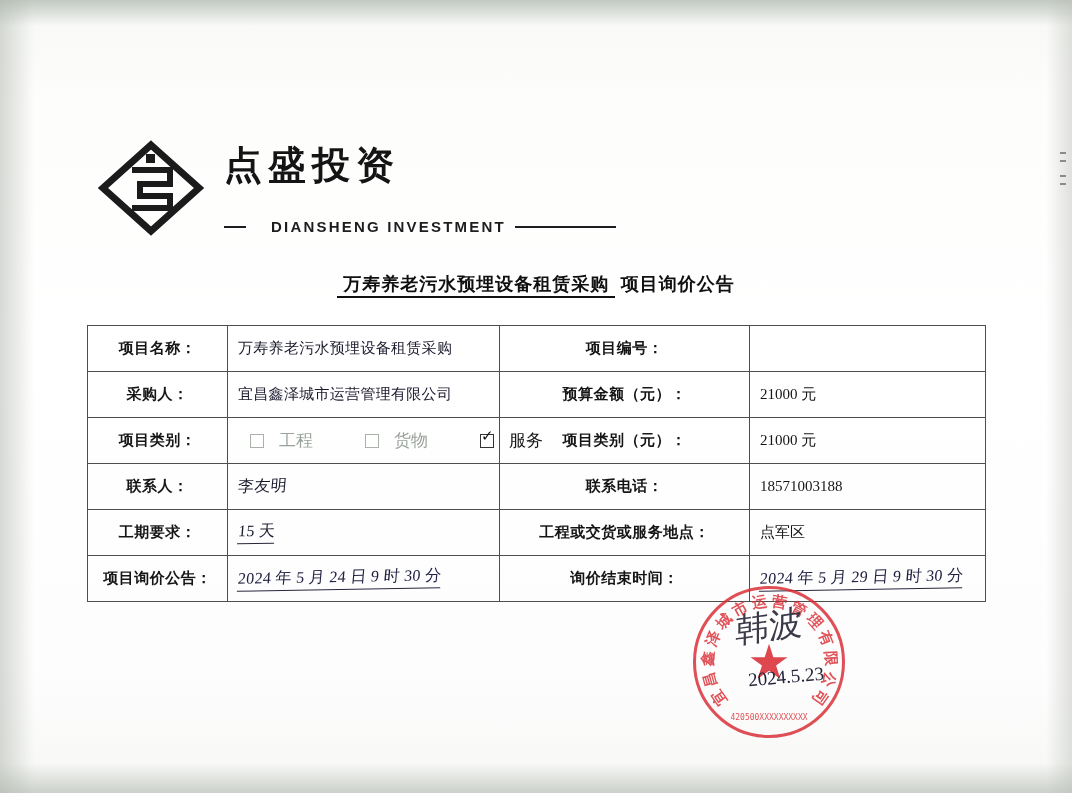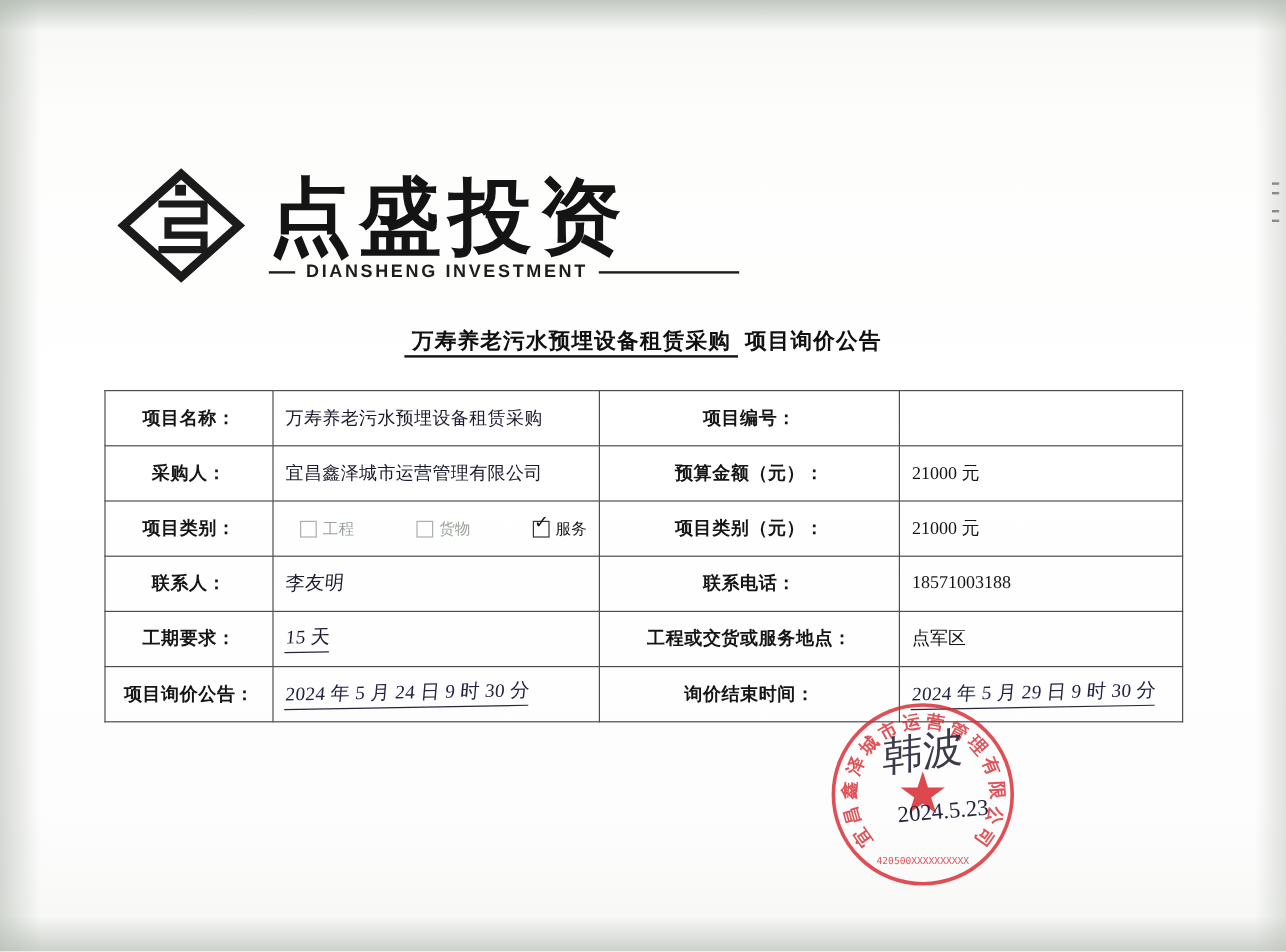--- a/index.html
+++ b/index.html
@@ -81,21 +81,21 @@
     top: 0;
     width: 110px;
     height: 96px;
   }
   #logo-wordmark {
     position: absolute;
     left: 128px;
     top: 6px;
     font-family: "Liberation Sans", "DejaVu Sans", sans-serif;
     font-weight: 700;
-    font-size: 69px;
+    font-size: 38px;
     letter-spacing: 6px;
     color: #141414;
     line-height: 1;
     white-space: nowrap;
   }
   #logo-sub-wrap {
     position: absolute;
     left: 128px;
     top: 78px;
     display: flex;
@@ -109,20 +109,21 @@
     flex: 0 0 22px;
   }
   .rule.long { flex: 1 1 auto; }
   #logo-subtext {
     font-family: "Liberation Sans", "DejaVu Sans", sans-serif;
     font-size: 15px;
     font-weight: 700;
     letter-spacing: 2.2px;
     color: #1d1d1d;
     white-space: nowrap;
+    margin-left: 16px;
   }
 
   
   #doc-title {
     position: absolute;
     left: 0;
     right: 0;
     top: 272px;
     text-align: center;
     font-size: 18px;
@@ -192,22 +193,22 @@
   
   .checkgroup {
     display: flex;
     align-items: center;
     gap: 52px;
     padding-left: 12px;
   }
   .checkitem {
     display: flex;
     align-items: center;
-    gap: 5px;
-    font-size: 13px;
+    gap: 15px;
+    font-size: 17px;
     white-space: nowrap;
   }
   .box {
     display: inline-block;
     width: 12px;
     height: 12px;
     border: 1.4px solid #333;
     position: relative;
     flex: 0 0 12px;
   }

